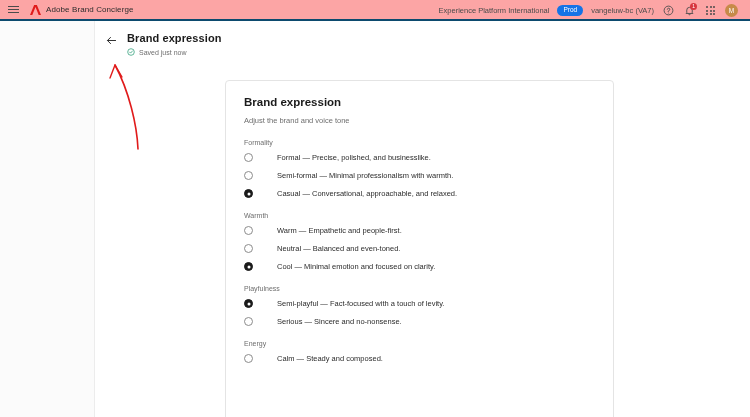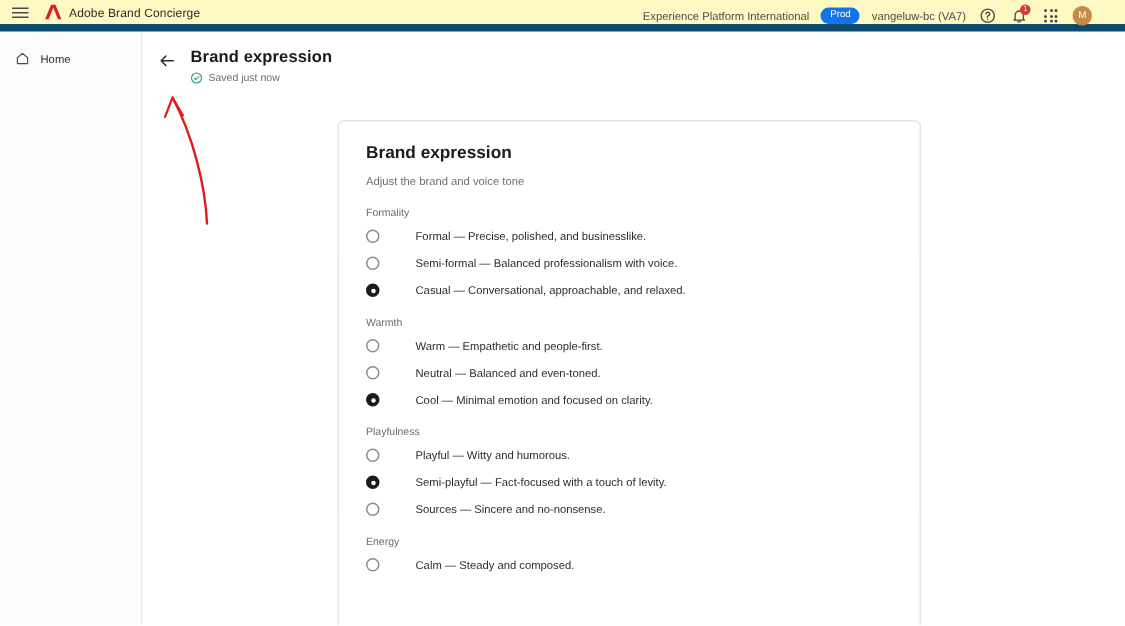--- a/index.html
+++ b/index.html
@@ -7,42 +7,42 @@
     width: 750px; height: 417px;
     background: #ffffff;
     font-family: "Liberation Sans", sans-serif;
     color: #2c2c2c;
     overflow: hidden;
   }
 
   
   .topbar {
     height: 21px;
-    background: #fef9c3;
-    border-bottom: 5px solid #0c4a6e;
+    background: #fca5a5;
+    border-bottom: 2px solid #0c4a6e;
     display: flex;
     align-items: center;
     padding: 0 8px;
     position: relative;
   }
   .hamburger {
     width: 12px; height: 12px;
     display: flex; flex-direction: column; justify-content: center; gap: 2px;
     cursor: pointer;
     margin-right: 10px;
   }
   .hamburger span { display: block; height: 1px; background: #4b4b4b; width: 11px; }
 
   .brand-group { display: flex; align-items: center; gap: 5px; }
   .adobe-logo { width: 11px; height: 10px; display: block; }
   .app-title { font-size: 8px; color: #2c2c2c; letter-spacing: 0.1px; }
 
   .topbar-right {
     position: absolute;
-    right: 22px; top: 0; height: 21px;
+    right: 12px; top: 0; height: 21px;
     display: flex; align-items: center; gap: 8px;
   }
   .org-label { font-size: 7.5px; color: #4b4b4b; }
   .prod-badge {
     background: #1473e6; color: #fff;
     font-size: 6.5px; border-radius: 7px;
     padding: 2px 6px; line-height: 1;
   }
   .user-label { font-size: 7.5px; color: #4b4b4b; }
   .icon-btn {
@@ -191,26 +191,20 @@
         </span>
     </div>
 
     <div class="avatar">M</div>
   </div>
 </div>
 
 <div class="body-wrap">
 
   <div class="sidebar">
-    <div class="side-item">
-      <svg class="side-icon" viewBox="0 0 16 16" fill="none" stroke="currentColor" stroke-width="1.2">
-        <path d="M2.5 7.2 8 2.6l5.5 4.6V13a.5.5 0 0 1-.5.5H3a.5.5 0 0 1-.5-.5z" stroke-linejoin="round"></path>
-      </svg>
-      <span>Home</span>
-    </div>
   </div>
 
   <div class="main">
 
     <div class="page-header">
       <svg class="back-arrow" viewBox="0 0 16 16" fill="none" stroke="currentColor" stroke-width="1.2">
         <path d="M13 8H3.2M6.8 4.2 3 8l3.8 3.8" stroke-linecap="round" stroke-linejoin="round"></path>
       </svg>
       <div>
         <div class="page-title">Brand expression</div>
@@ -236,21 +230,21 @@
 
         <div id="groups">
             <div class="group">
               <div class="group-label">Formality</div>
               <div class="radio-row">
                 <span class="radio"></span>
                 <span class="radio-label">Formal — Precise, polished, and businesslike.</span>
               </div>
               <div class="radio-row">
                 <span class="radio"></span>
-                <span class="radio-label">Semi-formal — Balanced professionalism with voice.</span>
+                <span class="radio-label">Semi-formal — Minimal professionalism with warmth.</span>
               </div>
               <div class="radio-row">
                 <span class="radio checked"></span>
                 <span class="radio-label">Casual — Conversational, approachable, and relaxed.</span>
               </div>
             </div>
             <div class="group">
               <div class="group-label">Warmth</div>
               <div class="radio-row">
                 <span class="radio"></span>
@@ -261,30 +255,26 @@
                 <span class="radio-label">Neutral — Balanced and even-toned.</span>
               </div>
               <div class="radio-row">
                 <span class="radio checked"></span>
                 <span class="radio-label">Cool — Minimal emotion and focused on clarity.</span>
               </div>
             </div>
             <div class="group">
               <div class="group-label">Playfulness</div>
               <div class="radio-row">
-                <span class="radio"></span>
-                <span class="radio-label">Playful — Witty and humorous.</span>
-              </div>
-              <div class="radio-row">
                 <span class="radio checked"></span>
                 <span class="radio-label">Semi-playful — Fact-focused with a touch of levity.</span>
               </div>
               <div class="radio-row">
                 <span class="radio"></span>
-                <span class="radio-label">Sources — Sincere and no-nonsense.</span>
+                <span class="radio-label">Serious — Sincere and no-nonsense.</span>
               </div>
             </div>
             <div class="group">
               <div class="group-label">Energy</div>
               <div class="radio-row">
                 <span class="radio"></span>
                 <span class="radio-label">Calm — Steady and composed.</span>
               </div>
             </div>
           </div>

